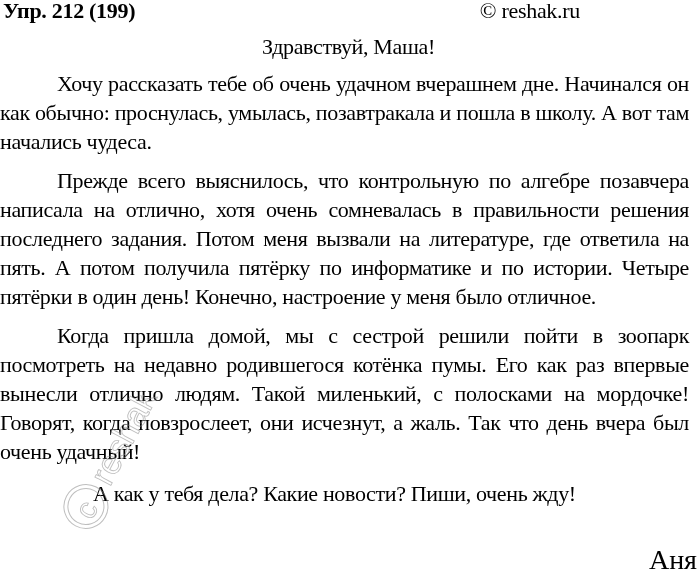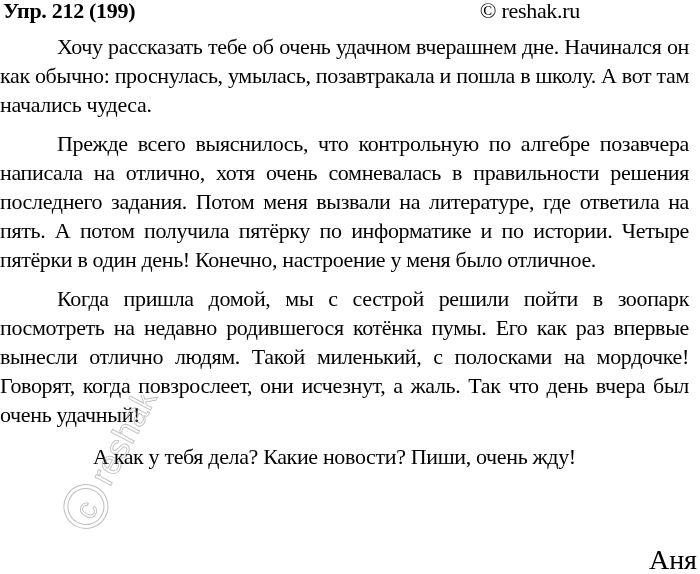--- a/index.html
+++ b/index.html
@@ -79,20 +79,21 @@
   </style>
 </head>
 <body>
 
 <div class="header">
   <div class="ex-title">Упр. 212 (199)</div>
   <div class="copyright">© reshak.ru</div>
 </div>
 
 <div class="letter">
+  <p class="greeting">Здравствуй, Маша!</p>
   <p class="para">Хочу рассказать тебе об очень удачном вчерашнем дне. Начинался он как обычно: проснулась, умылась, позавтракала и пошла в школу. А вот там начались чудеса.</p>
   <p class="para">Прежде всего выяснилось, что контрольную по алгебре позавчера написала на отлично, хотя очень сомневалась в правильности решения последнего задания. Потом меня вызвали на литературе, где ответила на пять. А потом получила пятёрку по информатике и по истории. Четыре пятёрки в один день! Конечно, настроение у меня было отличное.</p>
   <p class="para">Когда пришла домой, мы с сестрой решили пойти в зоопарк посмотреть на недавно родившегося котёнка пумы. Его как раз впервые вынесли отлично людям. Такой миленький, с полосками на мордочке! Говорят, когда повзрослеет, они исчезнут, а жаль. Так что день вчера был очень удачный!</p>
   <p class="para closing">А как у тебя дела? Какие новости? Пиши, очень жду!</p>
 </div>
 
 <div class="signature">Аня</div>
 
 <div class="watermark">
   <svg width="120" height="170" viewBox="0 0 120 170">

